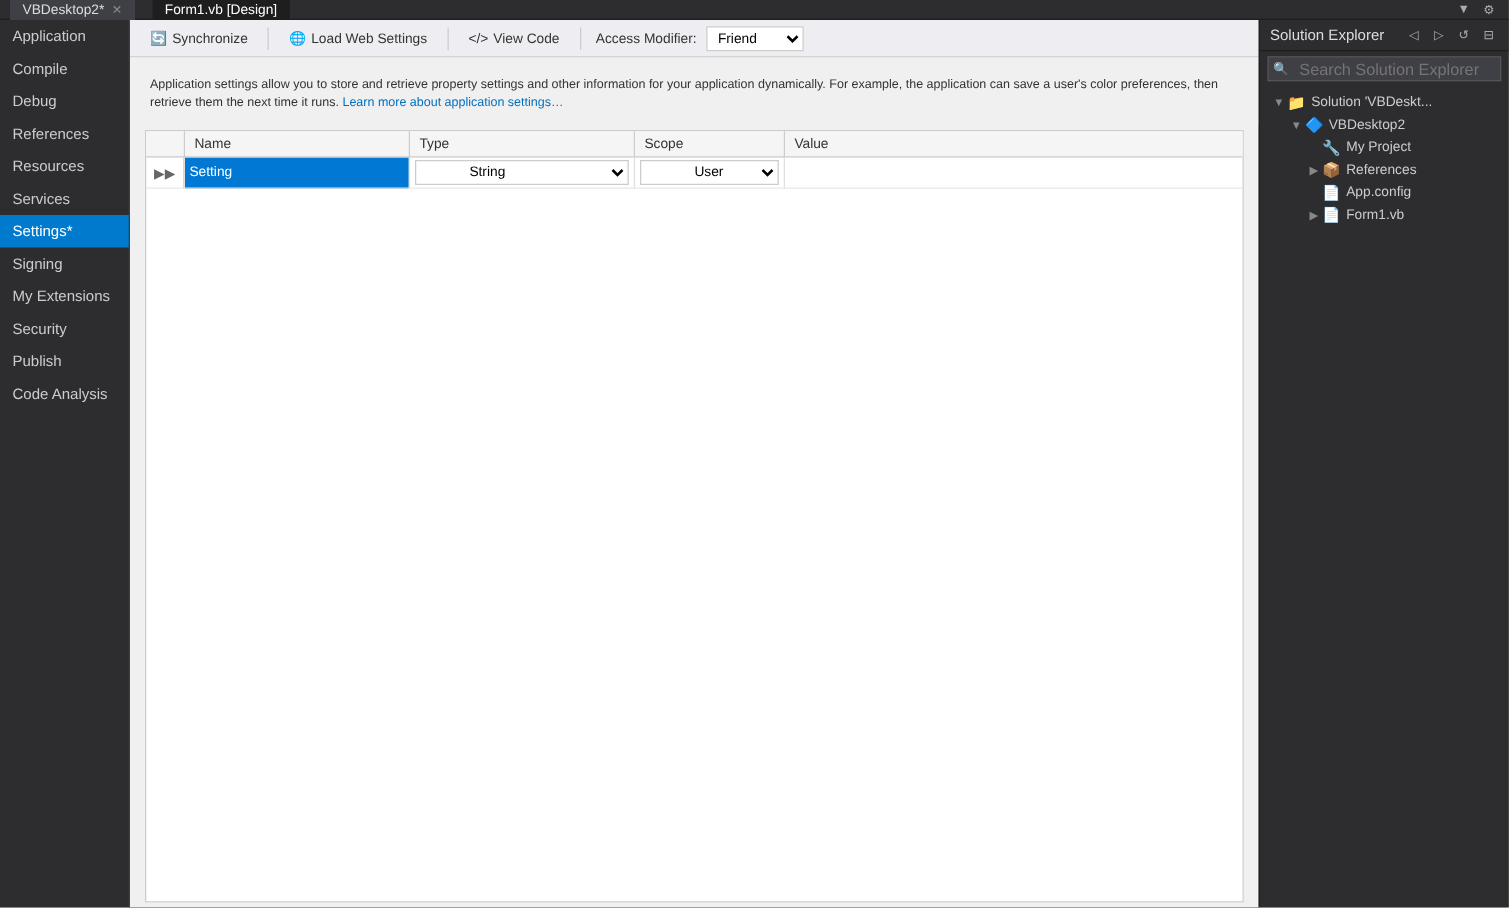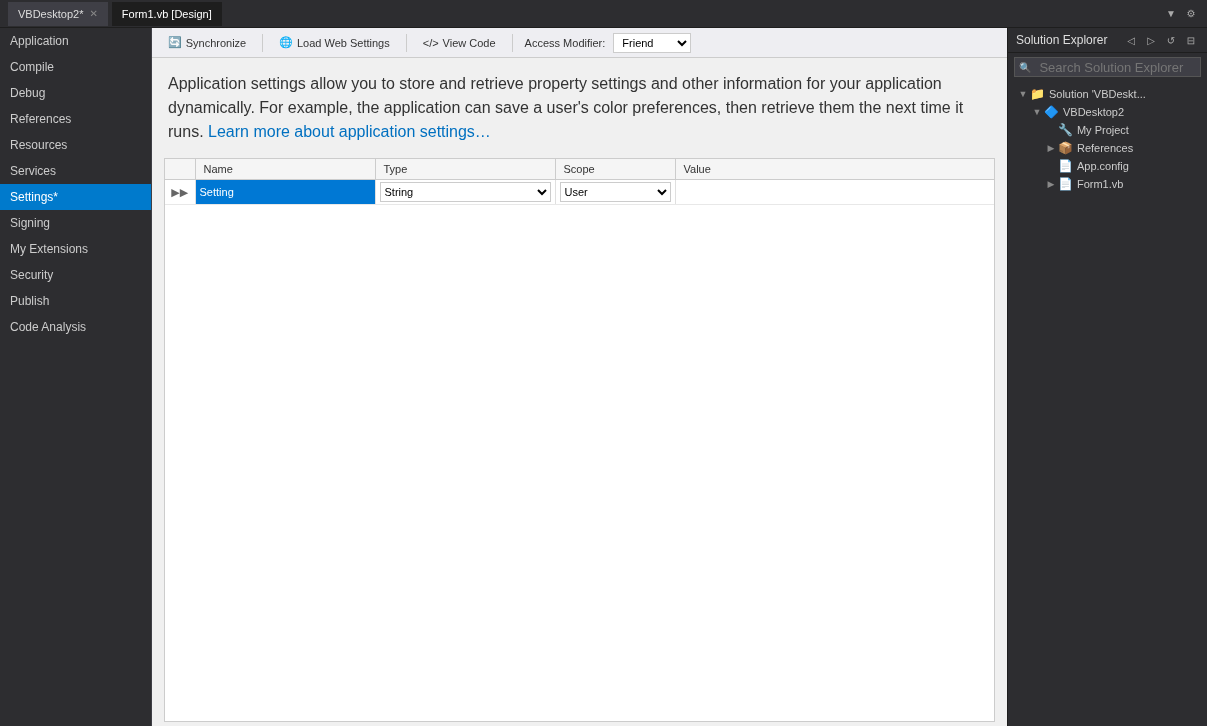--- a/index.html
+++ b/index.html
@@ -1,57 +1,57 @@
 <!DOCTYPE html>
 <html><head>
   <meta charset="utf-8">
   <style>
     * { box-sizing: border-box; margin: 0; padding: 0; }
     body { font-family: 'Segoe UI', Tahoma, Geneva, Verdana, sans-serif; font-size: 12px; background: #2d2d30; color: #ddd; width: 1207px; height: 726px; overflow: hidden; display: flex; flex-direction: column; }
 
     
-    .title-bar { display: flex; align-items: center; background: #2d2d30; height: 28px; padding: 0 8px; gap: 4px; border-bottom: 1px solid #1e1e1e; justify-content: space-between; }
+    .title-bar { display: flex; align-items: center; background: #2d2d30; height: 16px; padding: 0 8px; gap: 14px; border-bottom: 1px solid #1e1e1e; justify-content: space-between; }
     .tab { display: flex; align-items: center; background: #3f3f46; padding: 4px 10px; font-size: 11px; color: #ddd; gap: 6px; height: 24px; }
     .tab.active { background: #1e1e1e; color: #fff; }
     .tab-close { font-size: 10px; color: #888; cursor: pointer; }
     .title-bar-icons { margin-left: auto; display: flex; gap: 4px; }
     .title-bar-icon { width: 16px; height: 16px; display: flex; align-items: center; justify-content: center; font-size: 10px; color: #aaa; cursor: pointer; }
 
     
     .main-layout { display: flex; flex: 1; overflow: hidden; }
 
     
-    .sidebar { width: 152px; background: #2d2d30; border-right: 1px solid #3f3f46; display: flex; flex-direction: column; }
+    .sidebar { width: 104px; background: #2d2d30; border-right: 1px solid #3f3f46; display: flex; flex-direction: column; }
     .sidebar-item { padding: 6px 10px; color: #ccc; cursor: pointer; font-size: 12px; white-space: nowrap; }
     .sidebar-item.active { background: #007acc; color: #fff; }
 
     
     .content { flex: 1; background: #f0f0f0; display: flex; flex-direction: column; overflow: hidden; }
 
     
     .toolbar { display: flex; align-items: center; background: #eeeef2; border-bottom: 1px solid #ccc; padding: 4px 8px; gap: 8px; height: 30px; }
     .toolbar-btn { display: flex; align-items: center; gap: 4px; padding: 2px 8px; font-size: 11px; color: #333; cursor: pointer; background: transparent; border: none; white-space: nowrap; }
     .toolbar-separator { width: 1px; height: 18px; background: #ccc; }
     .access-modifier-label { font-size: 11px; color: #333; margin-left: 4px; }
     .access-modifier-select { font-size: 11px; border: 1px solid #ccc; background: #fff; padding: 1px 4px; height: 20px; }
 
     
-    .description { padding: 14px 16px 10px; font-size: 16px; color: #333; line-height: 1.5; background: #f0f0f0; }
+    .description { padding: 14px 16px 10px; font-size: 10px; color: #333; line-height: 1.5; background: #f0f0f0; }
     .description a { color: #0070c0; text-decoration: none; }
 
     
     .settings-container { margin: 4px 12px; border: 1px solid #ccc; background: #fff; flex: 1; }
     .settings-table { width: 100%; border-collapse: collapse; }
     .settings-table th { background: #f5f5f5; border-bottom: 1px solid #ccc; border-right: 1px solid #ccc; padding: 4px 8px; font-size: 11px; font-weight: normal; color: #333; text-align: left; }
     .settings-table td { border-bottom: 1px solid #e8e8e8; border-right: 1px solid #e0e0e0; padding: 2px 4px; font-size: 11px; vertical-align: middle; }
     .settings-table td:last-child, .settings-table th:last-child { border-right: none; }
     .row-indicator { color: #666; font-size: 10px; text-align: center; }
     .name-cell { background: #0078d4; color: #fff; padding: 2px 6px; }
     .name-cell input { background: #0078d4; color: #fff; border: none; outline: none; font-size: 11px; width: 100%; }
-    .type-cell select, .scope-cell select { font-size: 11px; border: 1px solid #ccc; background: #fff; width: 100%; height: 20px; }
+    .type-cell select, .scope-cell select { font-size: 11px; border: 1px solid #ccc; background: #fff; width: 100%; height: 20px; padding-left: 39px; }
     .col-row { width: 30px; }
     .col-name { width: 180px; }
     .col-type { width: 180px; margin-top: 28px; }
     .col-scope { width: 120px; }
     .col-value { }
 
     
     .right-panel { width: 200px; background: #2d2d30; display: flex; flex-direction: column; border-left: 1px solid #1e1e1e; }
     .solution-explorer-title { display: flex; align-items: center; justify-content: space-between; padding: 4px 8px; background: #2d2d30; border-bottom: 1px solid #1e1e1e; font-size: 12px; color: #ddd; }
     .se-icons { display: flex; gap: 4px; }

